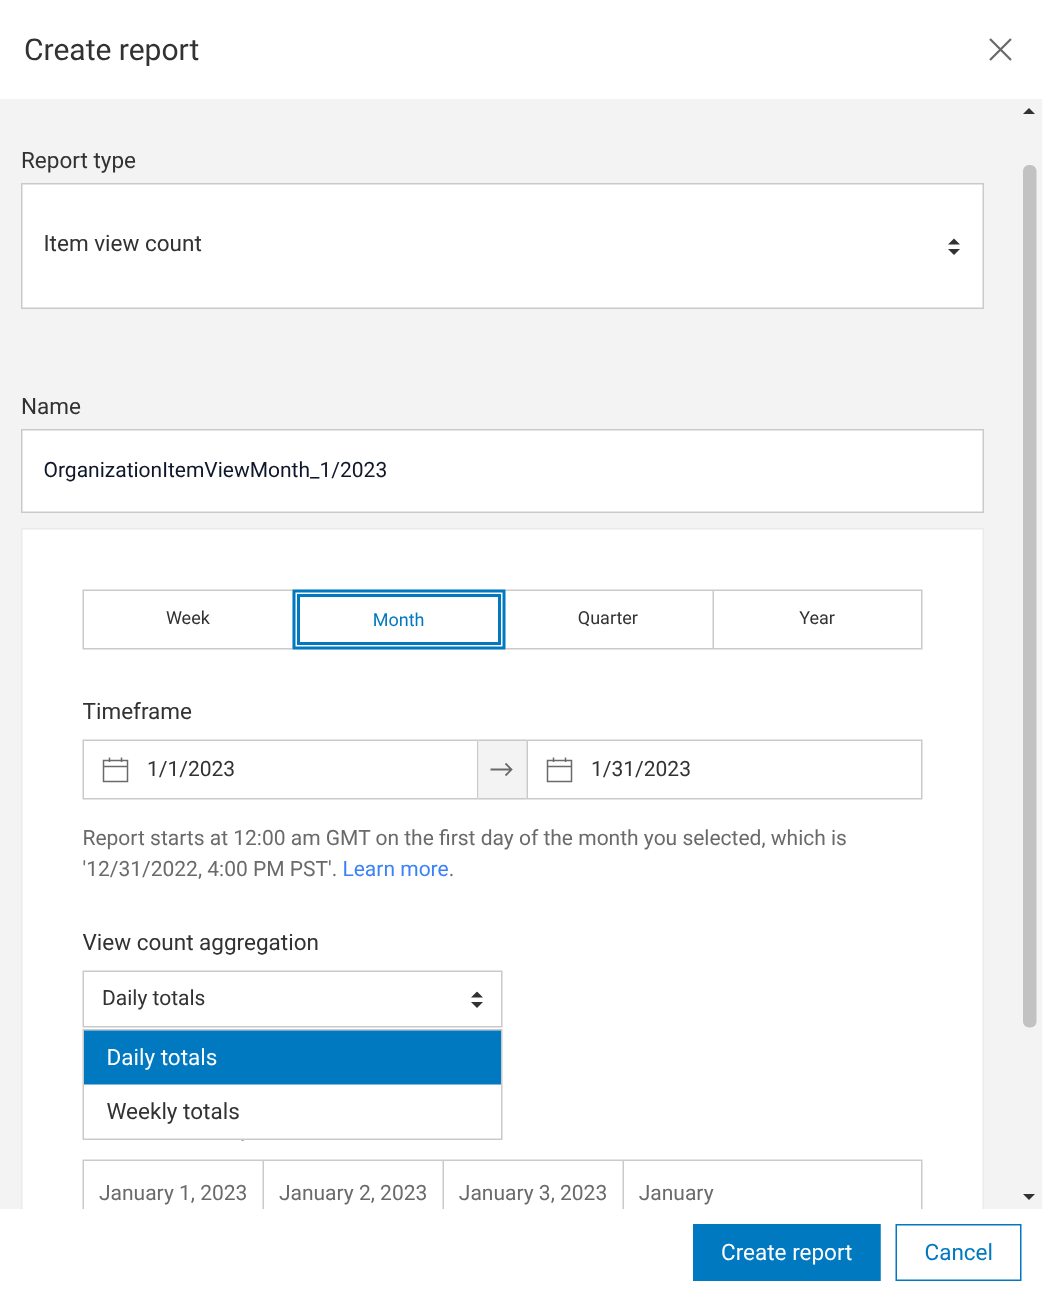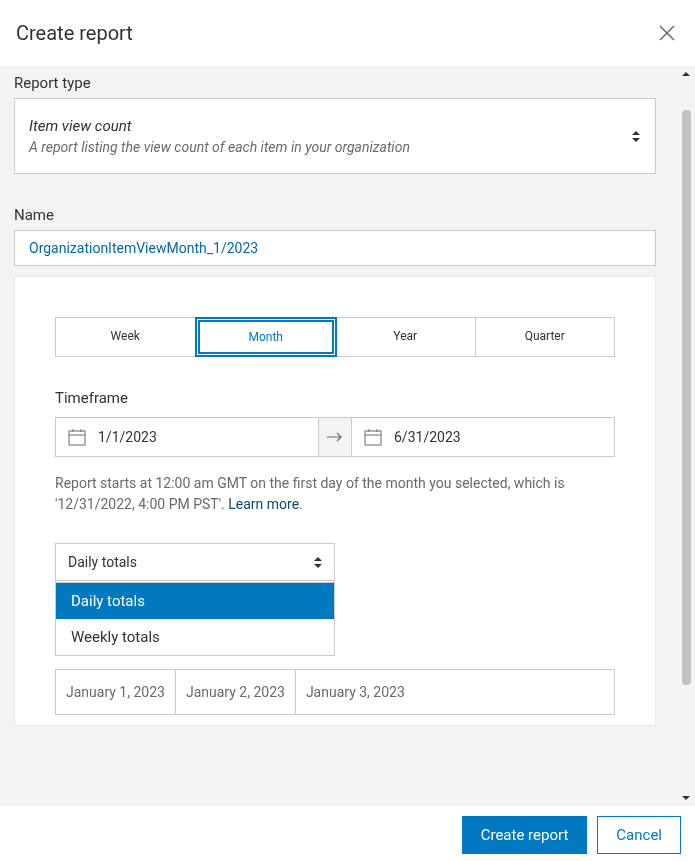--- a/index.html
+++ b/index.html
@@ -78,53 +78,53 @@
       height: 575px;
       background: #c2c2c2;
       border-radius: 4px;
     }
     .content-inner { width: 642px; }
     .field-label {
       font-size: 15px;
       color: #323232;
       margin-bottom: 6px;
       font-weight: 400;
+      margin-top: 24px;
     }
     .select-box {
       background: #fff;
       border: 1px solid #cacaca;
-      padding: 18px 14px;
+      padding: 30px 14px;
       display: flex;
       justify-content: space-between;
       align-items: center;
       cursor: pointer;
-      font-style: italic;
     }
     .select-content { flex: 1; }
     .select-title {
       font-size: 15px;
       color: #323232;
       margin-bottom: 4px;
     }
     .select-desc {
       font-size: 14px;
       color: #6a6a6a;
     }
     .sort-arrows {
       display: flex;
       flex-direction: column;
       gap: 1px;
     }
     .input-box {
       background: #fff;
       border: 1px solid #cacaca;
       width: 100%;
-      padding: 9px 14px;
-      font-size: 14px;
-      color: #0369a1;
+      padding: 19px 14px;
+      font-size: 14px;
+      color: #0f172a;
       font-family: inherit;
     }
     .report-card {
       background: #fff;
       border: 1px solid #eaeaea;
       margin-top: 10px;
       padding: 40px 40px 10px 40px;
     }
     .tabs {
       display: flex;
@@ -175,21 +175,21 @@
       color: #6a6a6a;
       background: #f3f3f3;
     }
     .helper-text {
       font-size: 14px;
       color: #6a6a6a;
       line-height: 1.5;
       margin-bottom: 28px;
     }
     .helper-text a {
-      color: #0c4a6e;
+      color: #3b82f6;
       text-decoration: none;
       cursor: pointer;
     }
     .section-label {
       font-size: 15px;
       color: #323232;
       margin-bottom: 10px;
     }
     .agg-select {
       border: 1px solid #cacaca;
@@ -279,43 +279,42 @@
   </div>
 </div>
 
 <div class="dialog-body">
   <div class="content-inner">
 
     <div class="field-label">Report type</div>
     <div class="select-box">
       <div class="select-content">
         <div class="select-title">Item view count</div>
-        <div class="select-desc">A report listing the view count of each item in your organization</div>
       </div>
       <div class="sort-arrows">
         <svg width="10" height="6" viewBox="0 0 10 6">
             <path d="M1 5 L5 1 L9 5" fill="#323232"></path>
           </svg>
         <svg width="10" height="6" viewBox="0 0 10 6">
             <path d="M1 1 L5 5 L9 1" fill="#323232"></path>
           </svg>
       </div>
     </div>
 
     <div style="height: 32px"></div>
 
     <div class="field-label">Name</div>
     <input class="input-box" type="text" value="OrganizationItemViewMonth_1/2023" style="">
 
     <div class="report-card">
       <div class="tabs">
         <div class="tab">Week</div>
         <div class="tab active">Month</div>
+        <div class="tab">Quarter</div>
         <div class="tab">Year</div>
-        <div class="tab">Quarter</div>
       </div>
 
       <div class="section-label">Timeframe</div>
       <div class="date-row">
         <div class="date-input">
           <svg class="cal-icon" width="18" height="18" viewBox="0 0 18 18">
               <rect x="1" y="3" width="16" height="14" fill="none" stroke="#6a6a6a" stroke-width="1"></rect>
               <line x1="1" y1="7" x2="17" y2="7" stroke="#6a6a6a"></line>
               <line x1="5" y1="1" x2="5" y2="4" stroke="#6a6a6a"></line>
               <line x1="13" y1="1" x2="13" y2="4" stroke="#6a6a6a"></line>
@@ -327,28 +326,29 @@
               <path d="M1 6 H15 M11 2 L15 6 L11 10" stroke="#6a6a6a" fill="none" stroke-width="1.2"></path>
             </svg>
         </div>
         <div class="date-input">
           <svg class="cal-icon" width="18" height="18" viewBox="0 0 18 18">
               <rect x="1" y="3" width="16" height="14" fill="none" stroke="#6a6a6a" stroke-width="1"></rect>
               <line x1="1" y1="7" x2="17" y2="7" stroke="#6a6a6a"></line>
               <line x1="5" y1="1" x2="5" y2="4" stroke="#6a6a6a"></line>
               <line x1="13" y1="1" x2="13" y2="4" stroke="#6a6a6a"></line>
             </svg>
-          <span>6/31/2023</span>
+          <span>1/31/2023</span>
         </div>
       </div>
 
       <div class="helper-text">
         <span>Report starts at 12:00 am GMT on the first day of the month you selected, which is '12/31/2022, 4:00 PM PST'. </span><a>Learn more</a>.
       </div>
 
+      <div class="section-label">View count aggregation</div>
       <div class="agg-select">
         <span>Daily totals</span>
         <div class="sort-arrows">
           <svg width="8" height="5" viewBox="0 0 8 5">
               <path d="M0 4 L4 0 L8 4" fill="#323232"></path>
             </svg>
           <svg width="8" height="5" viewBox="0 0 8 5">
               <path d="M0 1 L4 5 L8 1" fill="#323232"></path>
             </svg>
         </div>
@@ -356,20 +356,21 @@
           <div class="dropdown-item selected">Daily totals</div>
           <div class="dropdown-item">Weekly totals</div>
         </div>
       </div>
 
       <div class="preview-label">Column header preview</div>
       <div class="preview-table">
         <div class="preview-cell">January 1, 2023</div>
         <div class="preview-cell">January 2, 2023</div>
         <div class="preview-cell">January 3, 2023</div>
+        <div class="preview-cell">January </div>
       </div>
     </div>
 
   </div>
 
   <div class="scroll-track">
     <div class="scroll-arrow-up">
       <svg width="10" height="6" viewBox="0 0 10 6">
           <path d="M1 5 L5 1 L9 5" fill="#323232"></path>
         </svg>

